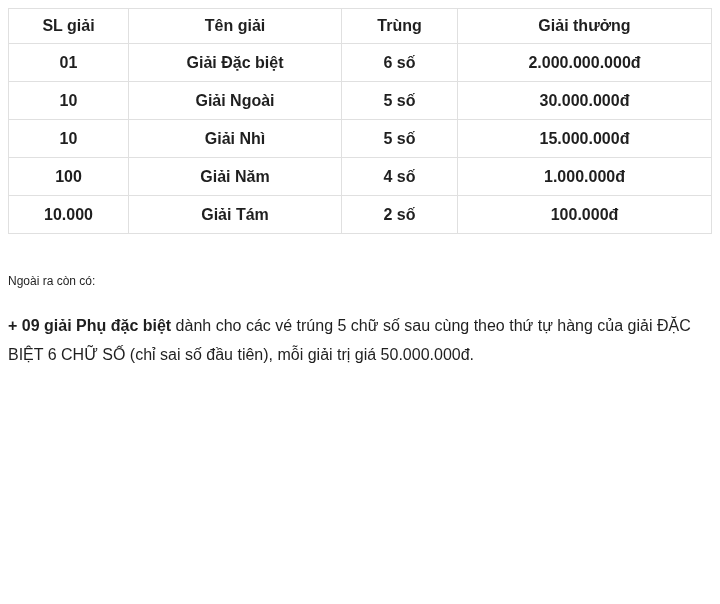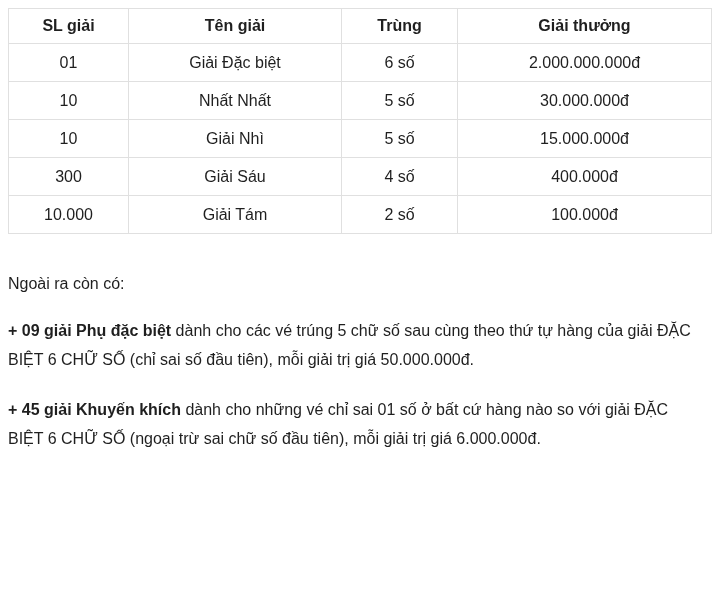--- a/index.html
+++ b/index.html
@@ -37,32 +37,32 @@
     font-size: 16px;
     padding: 0 4px;
     color: #1f1f1f;
   }
   .prize-table th {
     height: 34px;
     font-weight: 700;
   }
   .prize-table td {
     height: 37px;
-    font-weight: 400;
+    font-weight: 700;
   }
   .prize-table tr.bold td {
-    font-weight: 400;
+    font-weight: 700;
   }
   .notes {
     margin-top: 40px;
     width: 704px;
   }
   .intro {
     margin: 0;
-    font-size: 16px;
+    font-size: 12px;
     line-height: 1.3;
   }
   .note {
     margin: 21px 16px 0 0;
     font-size: 16px;
     line-height: 1.82;
   }
   .note b {
     font-weight: 700;
   }
@@ -89,46 +89,45 @@
     </thead>
     <tbody id="prize-rows">
         <tr class="bold">
           <td>01</td>
           <td>Giải Đặc biệt</td>
           <td>6 số</td>
           <td>2.000.000.000đ</td>
         </tr>
         <tr>
           <td>10</td>
-          <td>Nhất Nhất</td>
+          <td>Giải Ngoài</td>
           <td>5 số</td>
           <td>30.000.000đ</td>
         </tr>
         <tr>
           <td>10</td>
           <td>Giải Nhì</td>
           <td>5 số</td>
           <td>15.000.000đ</td>
         </tr>
         <tr>
-          <td>300</td>
-          <td>Giải Sáu</td>
+          <td>100</td>
+          <td>Giải Năm</td>
           <td>4 số</td>
-          <td>400.000đ</td>
+          <td>1.000.000đ</td>
         </tr>
         <tr>
           <td>10.000</td>
           <td>Giải Tám</td>
           <td>2 số</td>
           <td>100.000đ</td>
         </tr>
       </tbody>
   </table>
 
   <div class="notes">
     <p class="intro">Ngoài ra còn có:</p>
     <div id="notes">
         <p class="note"><b>+ 09 giải Phụ đặc biệt</b> dành cho các vé trúng 5 chữ số sau cùng theo thứ tự hàng của giải ĐẶC BIỆT 6 CHỮ SỐ (chỉ sai số đầu tiên), mỗi giải trị giá 50.000.000đ.</p>
-        <p class="note"><b>+ 45 giải Khuyến khích</b> dành cho những vé chỉ sai 01 số ở bất cứ hàng nào so với giải ĐẶC BIỆT 6 CHỮ SỐ (ngoại trừ sai chữ số đầu tiên), mỗi giải trị giá 6.000.000đ.</p>
       </div>
   </div>
 
 </div>
 
 </body></html>

